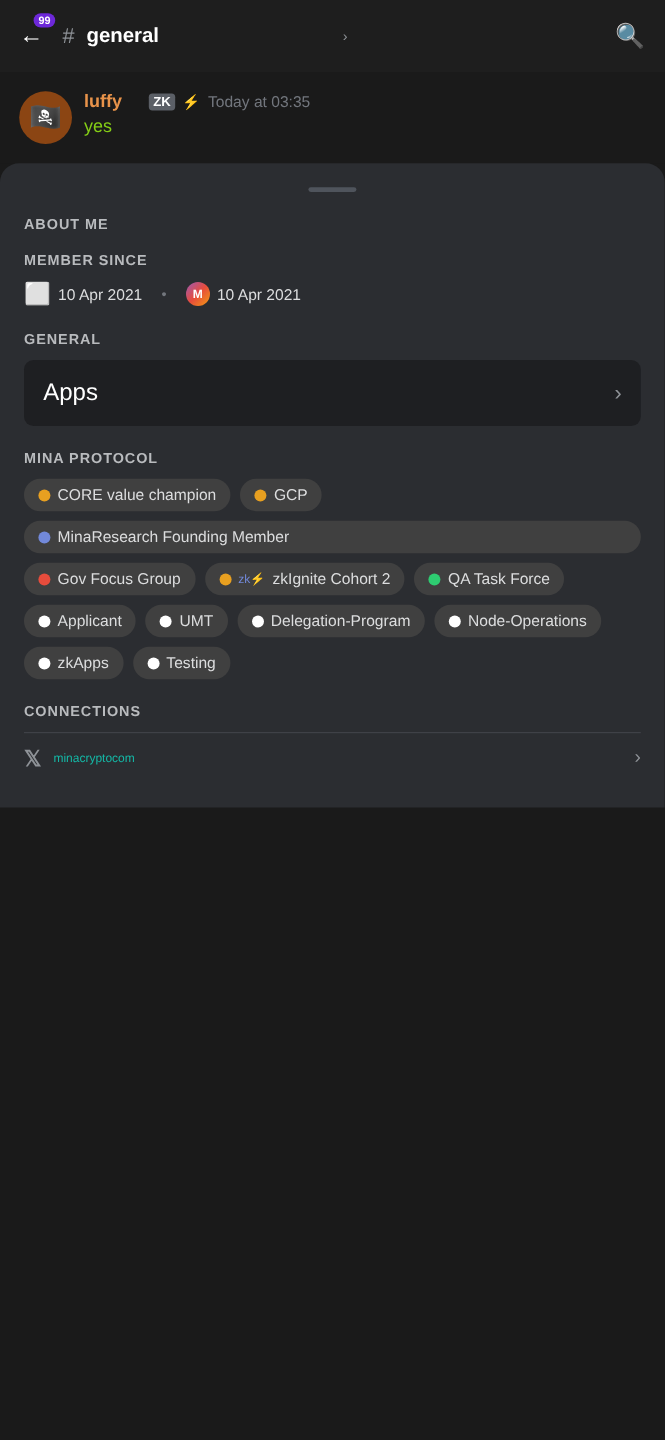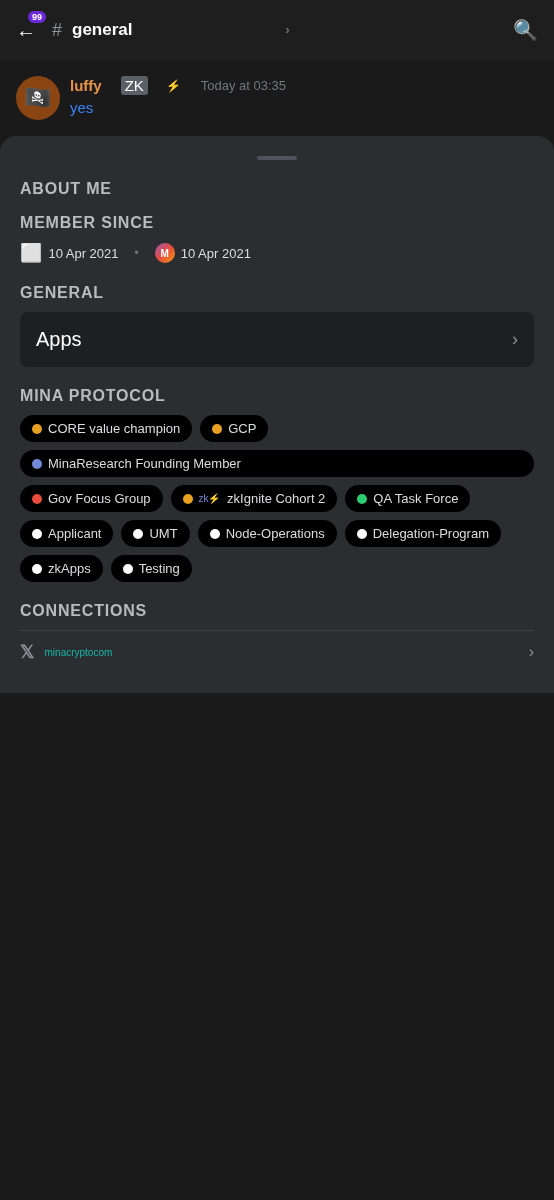--- a/index.html
+++ b/index.html
@@ -74,46 +74,47 @@
       align-items: center;
       justify-content: center;
       font-size: 22px;
       flex-shrink: 0;
       overflow: hidden;
     }
     .message-content {}
     .message-header {
       display: flex;
       align-items: center;
-      gap: 19px;
+      gap: 6px;
       margin-bottom: 4px;
     }
     .username {
       color: #e8934a;
       font-size: 15px;
       font-weight: 600;
     }
     .user-badge {
       background: #5b5f66;
       color: #fff;
-      font-size: 15px;
+      font-size: 11px;
       padding: 1px 4px;
       border-radius: 3px;
-      font-weight: normal;
+      font-weight: bold;
+      margin-left: 16px;
     }
     .zk-badge {
       color: #7289da;
       font-size: 12px;
     }
     .timestamp {
       color: #72767d;
       font-size: 13px;
     }
     .message-text {
-      color: #3b82f6;
+      color: #84cc16;
       font-size: 15px;
     }
 
     
     .profile-card {
       background: #2b2d31;
       border-radius: 16px 16px 0 0;
       margin: 0;
       padding: 20px 20px 0 20px;
       flex: 1;
@@ -122,21 +123,21 @@
     .drag-handle {
       width: 40px;
       height: 4px;
       background: #4f545c;
       border-radius: 2px;
       margin: 0 auto 20px auto;
     }
 
     .section-label {
       color: #b9bbbe;
-      font-size: 16px;
+      font-size: 12px;
       font-weight: 700;
       letter-spacing: 0.8px;
       text-transform: uppercase;
       margin-bottom: 10px;
       margin-top: 16px;
     }
 
     .about-text {
       color: #dcddde;
       font-size: 14px;
@@ -211,21 +212,21 @@
     .role-tags {
       display: flex;
       flex-wrap: wrap;
       gap: 8px;
     }
 
     .role-tag {
       display: flex;
       align-items: center;
       gap: 6px;
-      background: #000000;
+      background: #404040;
       border-radius: 20px;
       padding: 6px 12px;
       color: #dcddde;
       font-size: 13px;
       font-weight: 500;
     }
 
     .role-dot {
       width: 10px;
       height: 10px;
@@ -362,26 +363,26 @@
         <span>Applicant</span>
       </div>
 
       <div class="role-tag">
         <div class="role-dot" style="background:#ffffff;"></div>
         <span>UMT</span>
       </div>
 
       <div class="role-tag">
         <div class="role-dot" style="background:#ffffff;"></div>
+        <span>Delegation-Program</span>
+      </div>
+
+      <div class="role-tag">
+        <div class="role-dot" style="background:#ffffff;"></div>
         <span>Node-Operations</span>
-      </div>
-
-      <div class="role-tag">
-        <div class="role-dot" style="background:#ffffff;"></div>
-        <span>Delegation-Program</span>
       </div>
 
       <div class="role-tag">
         <div class="role-dot" style="background:#ffffff;"></div>
         <span>zkApps</span>
       </div>
 
       <div class="role-tag">
         <div class="role-dot" style="background:#ffffff;"></div>
         <span>Testing</span>

